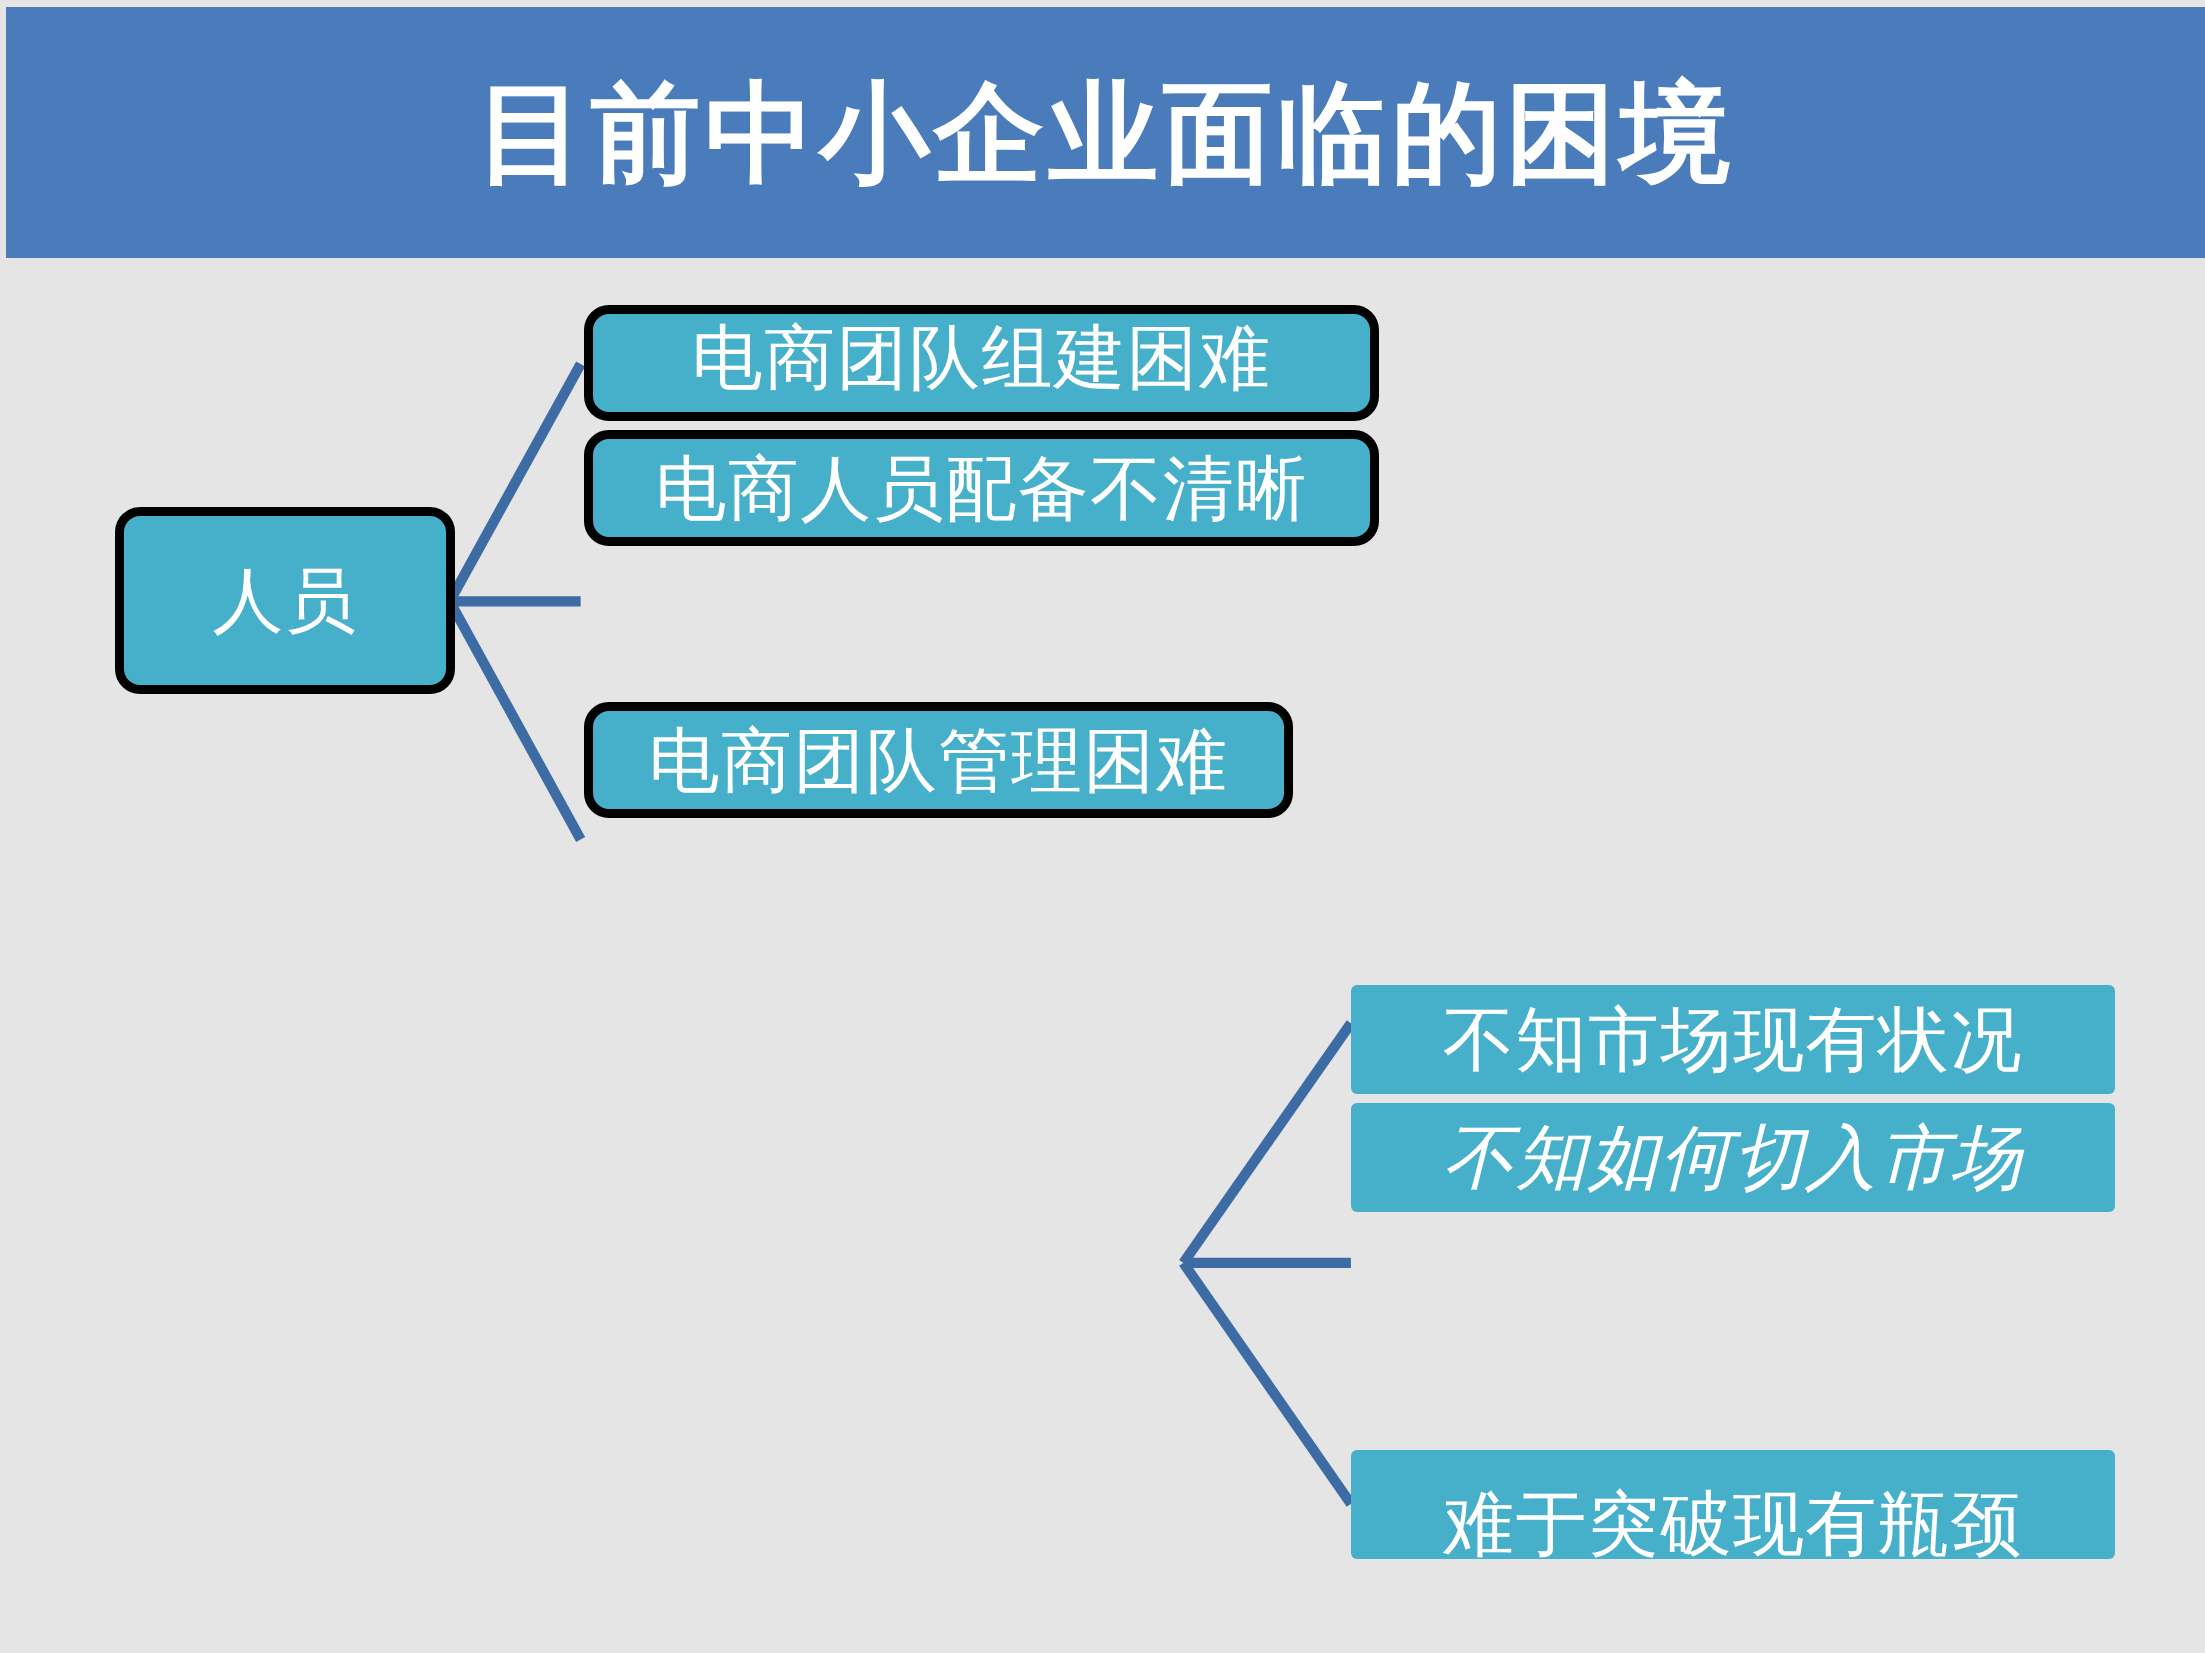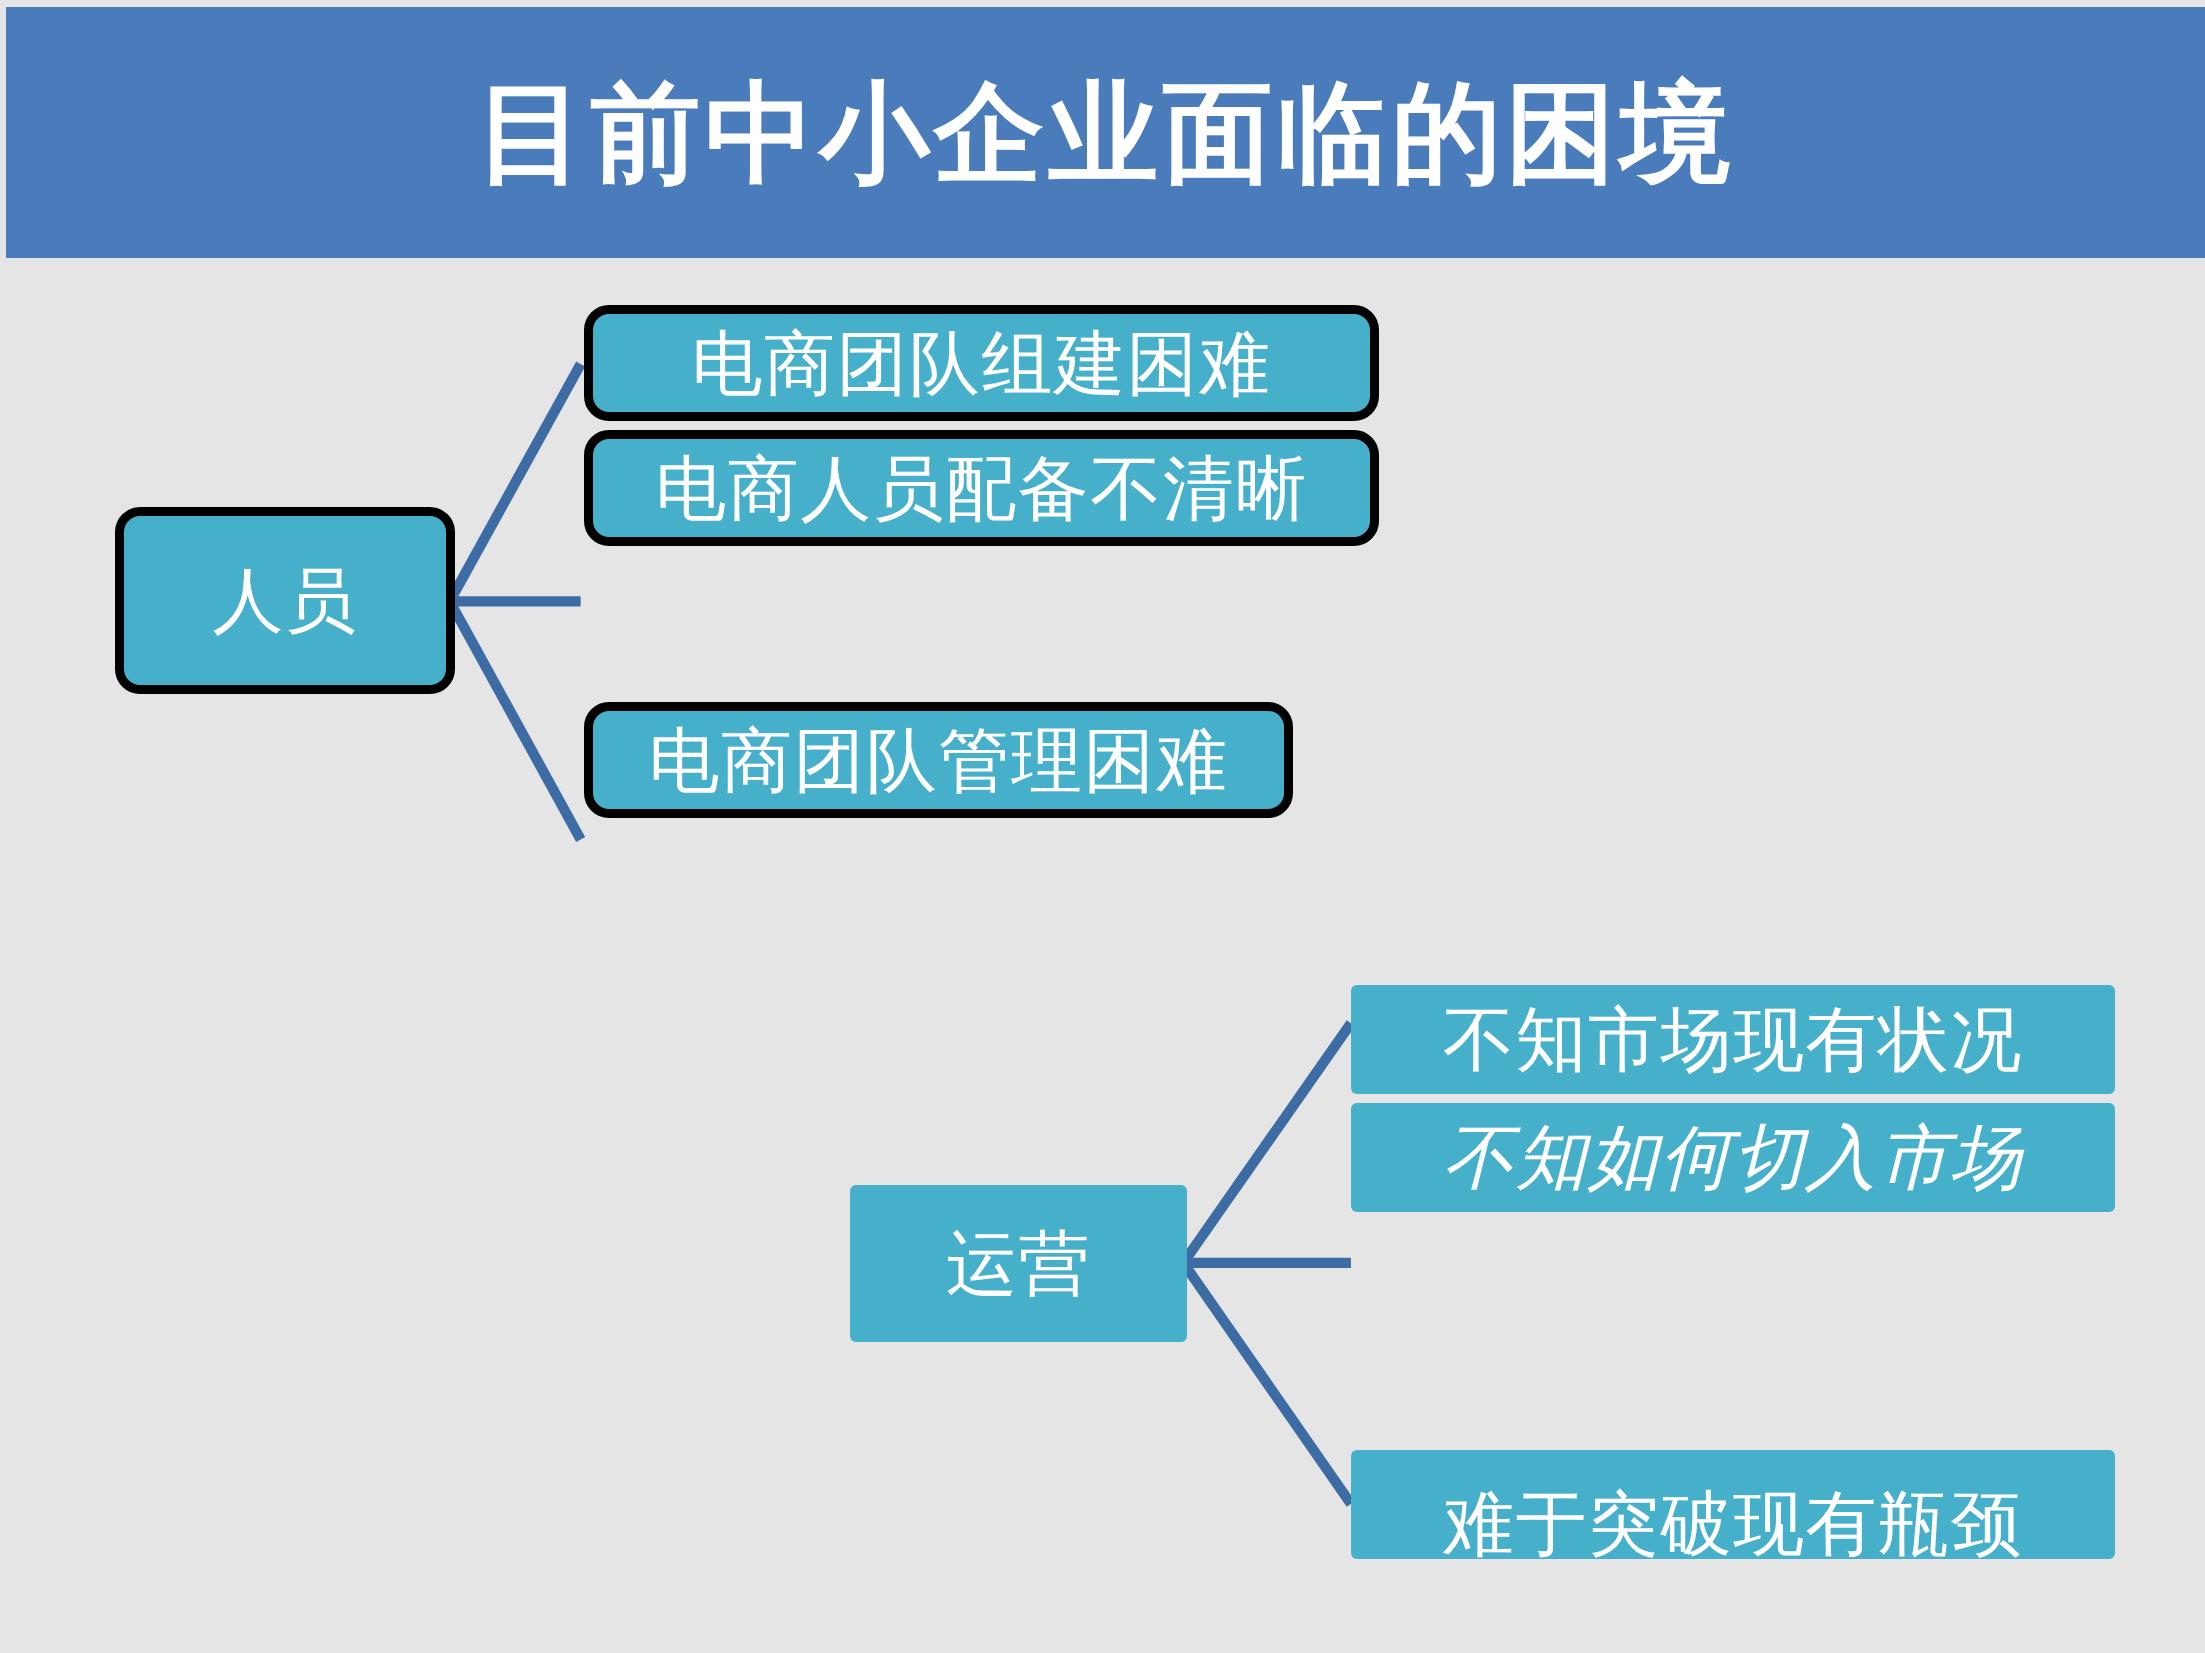--- a/index.html
+++ b/index.html
@@ -118,35 +118,32 @@
       <line x1="1610" y1="1718" x2="1838" y2="1392"></line>
       <line x1="1610" y1="1718" x2="1838" y2="1718"></line>
       <line x1="1610" y1="1718" x2="1838" y2="2046"></line>
     </g>
   </svg>
 
   <div class="node bordered g1-parent" style="left:115px; top:507px; width:340px; height:187px;">
     <span class="nlabel">人员</span>
   </div>
 
-  <div class="node bordered g1-child" style="left:584px; top:305px; width:795px; height:116px;">
+  <div class="node bordered g1-child" style="left:584px; top:305px; width:795px; height:116px;font-family:Liberation Mono, monospace;">
     <span class="nlabel">电商团队组建困难</span>
   </div>
 
   <div class="node bordered g1-child" style="left:584px; top:430px; width:795px; height:116px;">
     <span class="nlabel">电商人员配备不清晰</span>
   </div>
 
   <div class="node bordered g1-child" style="left:584px; top:702px; width:709px; height:116px;">
     <span class="nlabel">电商团队管理困难</span>
   </div>
 
-  <div class="node g2-parent" style="left:850px; top:1185px; width:337px; height:157px;">
-    <span class="nlabel">运营</span>
-  </div>
 
   <div class="node g2-child" style="left:1351px; top:985px; width:764px; height:109px;">
     <span class="nlabel">不知市场现有状况</span>
   </div>
 
   <div class="node g2-child" style="left:1351px; top:1103px; width:764px; height:109px;font-style:italic;">
     <span class="nlabel">不知如何切入市场</span>
   </div>
 
   <div class="node g2-child" style="left:1351px; top:1450px; width:764px; height:109px;align-items:flex-end;">

